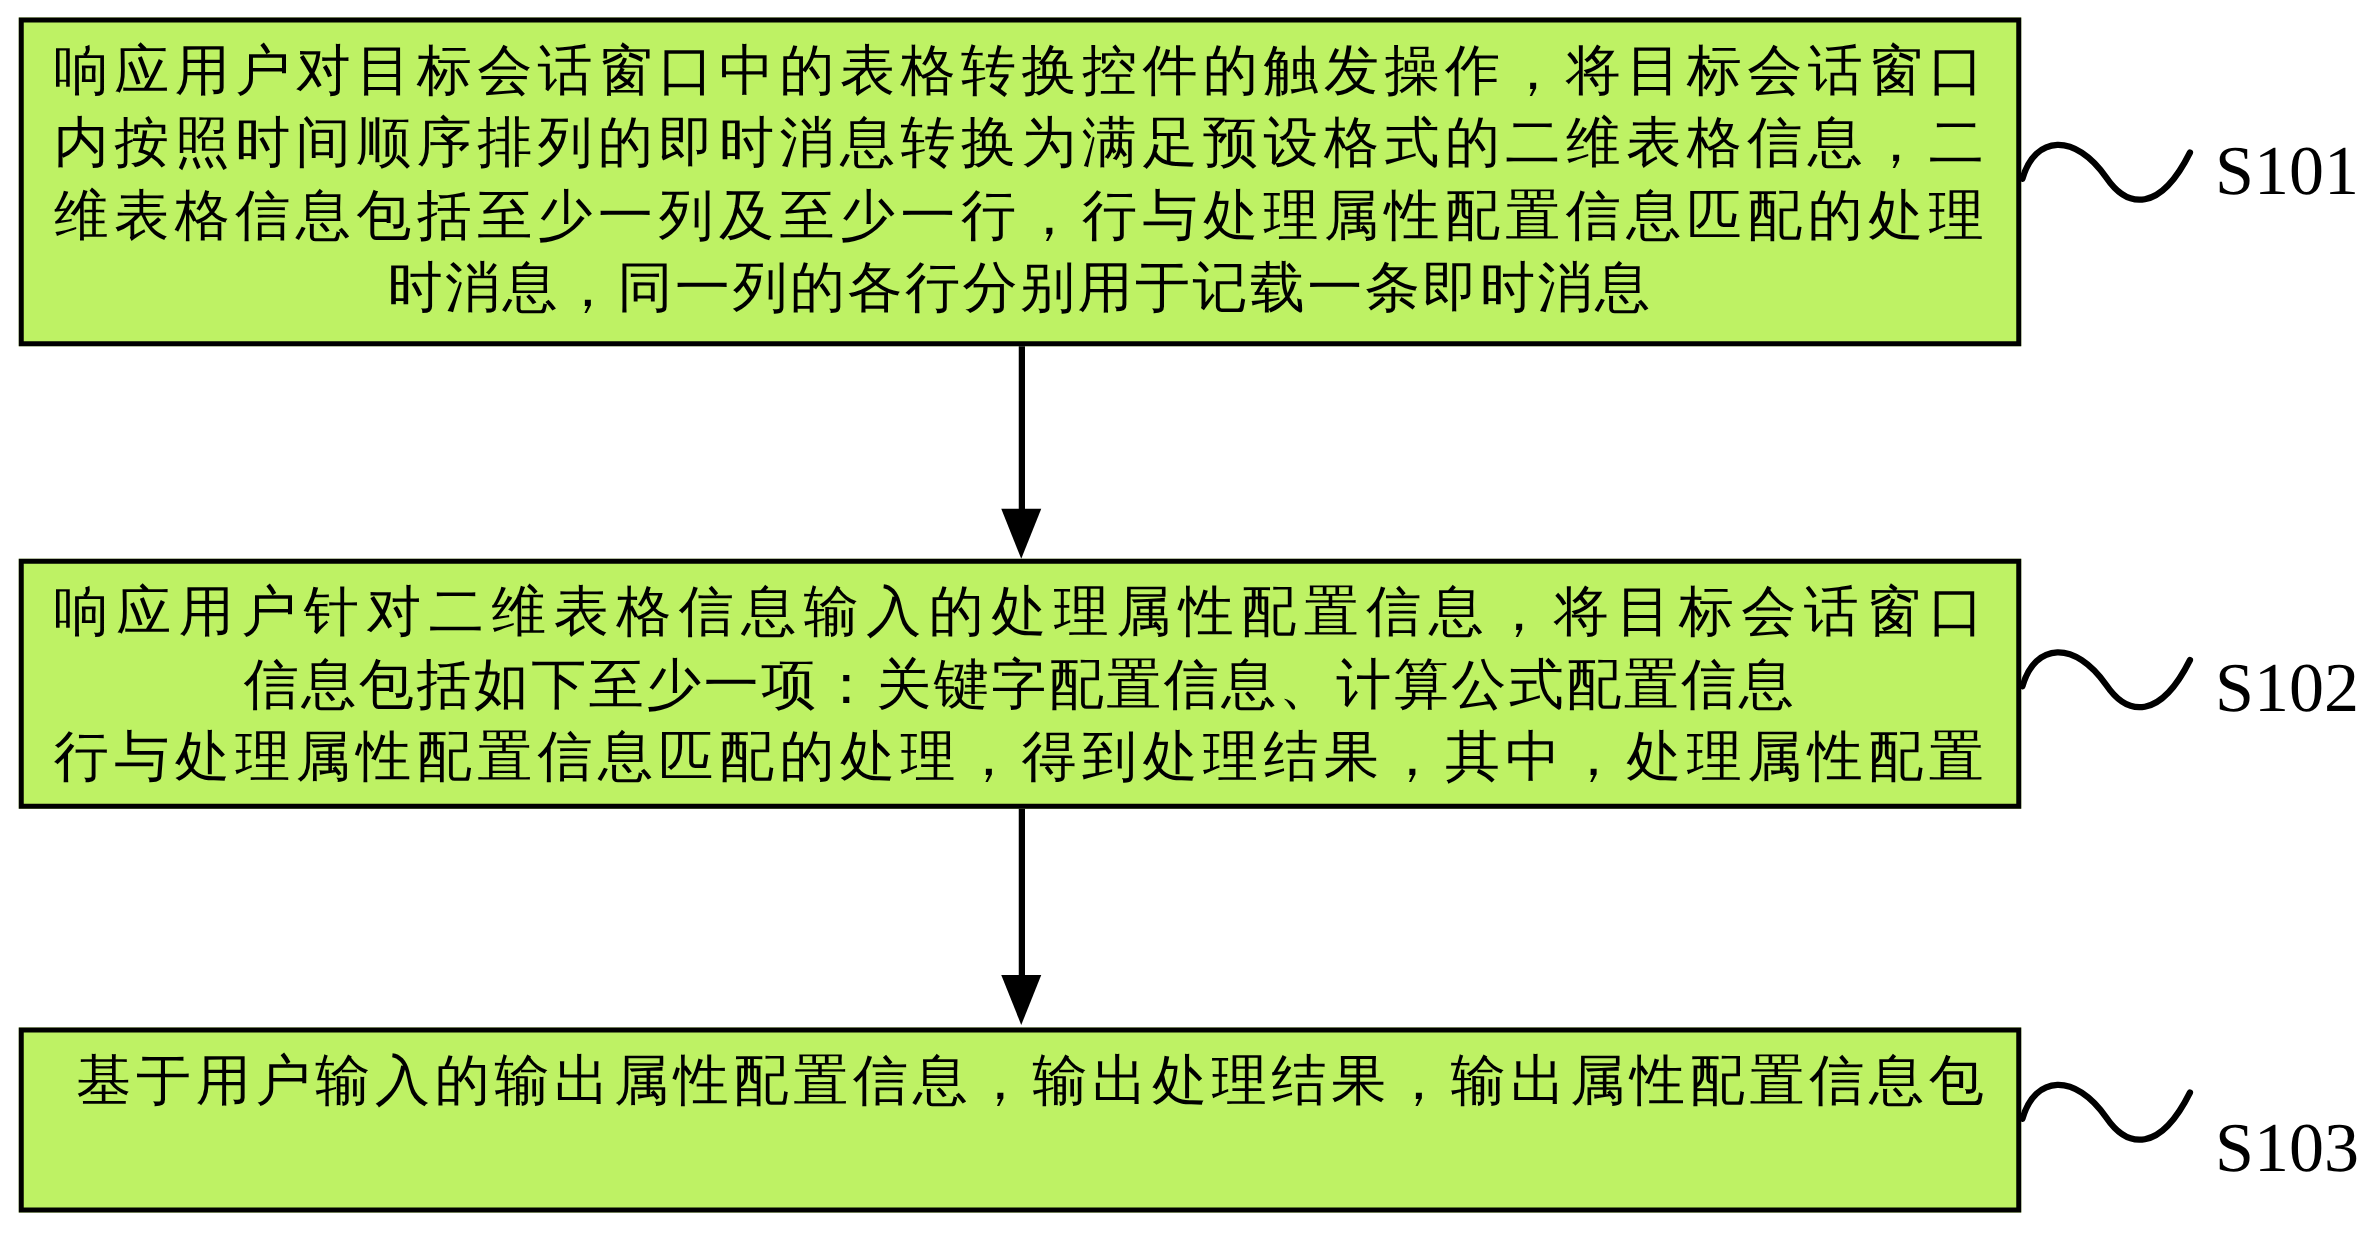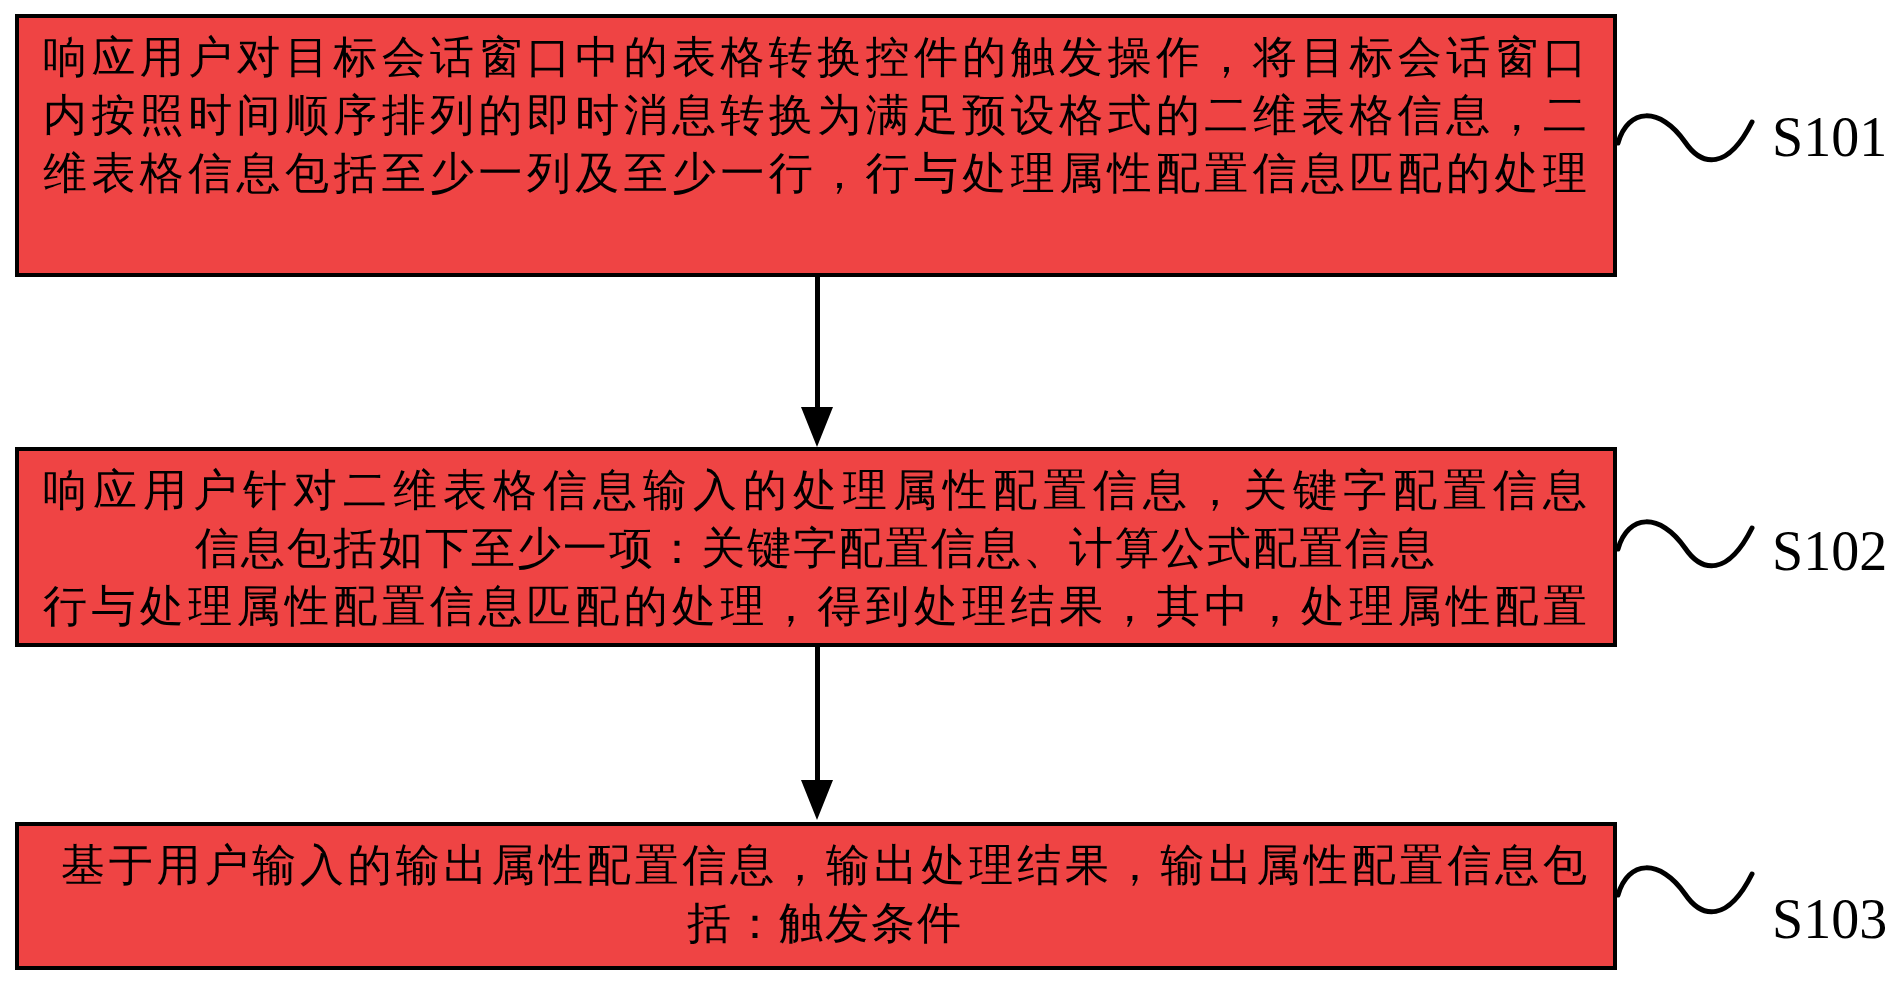--- a/index.html
+++ b/index.html
@@ -15,21 +15,21 @@
     overflow: hidden;
     font-family: "Liberation Sans", "DejaVu Sans", sans-serif;
   }
   
   .step-box {
     position: absolute;
     left: 15px;
     width: 1602px;
     box-sizing: border-box;
     border: 4px solid #000000;
-    background: #ef4444;
+    background: #bef264;
     padding: 10px 24px 0 24px;
   }
   .box-1 { top: 14px;  height: 263px; }
   .box-2 { top: 447px; height: 200px; }
   .box-3 { top: 822px; height: 148px; padding-left: 42px; }
 
   .tline {
     font-size: 44px;
     line-height: 58px;
     color: #000000;
@@ -95,44 +95,44 @@
 </style>
 </head>
 <body>
 
 <div class="stage">
 
   <div class="step-box box-1">
     <div class="tline just">响应用户对目标会话窗口中的表格转换控件的触发操作，将目标会话窗口</div>
     <div class="tline just">内按照时间顺序排列的即时消息转换为满足预设格式的二维表格信息，二</div>
     <div class="tline just">维表格信息包括至少一列及至少一行，行与处理属性配置信息匹配的处理</div>
+    <div class="tline ctr">时消息，同一列的各行分别用于记载一条即时消息</div>
   </div>
   <svg class="squiggle sq-1" viewBox="0 0 140 70">
     <path d="M 3 38 C 13 3 45 1 70 37 C 87 62 113 65 137 17" fill="none" stroke="#000000" stroke-width="5" stroke-linecap="round"></path>
   </svg>
   <div class="step-label lbl-1">S101</div>
 
   <div class="arrow-stem stem-1"></div>
   <div class="arrow-head head-1"></div>
 
   <div class="step-box box-2">
-    <div class="tline just">响应用户针对二维表格信息输入的处理属性配置信息，关键字配置信息</div>
+    <div class="tline just">响应用户针对二维表格信息输入的处理属性配置信息，将目标会话窗口</div>
     <div class="tline ctr">信息包括如下至少一项：关键字配置信息、计算公式配置信息</div>
     <div class="tline just">行与处理属性配置信息匹配的处理，得到处理结果，其中，处理属性配置</div>
   </div>
   <svg class="squiggle sq-2" viewBox="0 0 140 70">
     <path d="M 3 38 C 13 3 45 1 70 37 C 87 62 113 65 137 17" fill="none" stroke="#000000" stroke-width="5" stroke-linecap="round"></path>
   </svg>
   <div class="step-label lbl-2">S102</div>
 
   <div class="arrow-stem stem-2"></div>
   <div class="arrow-head head-2"></div>
 
   <div class="step-box box-3">
     <div class="tline just">基于用户输入的输出属性配置信息，输出处理结果，输出属性配置信息包</div>
-    <div class="tline ctr">括：触发条件</div>
   </div>
   <svg class="squiggle sq-3" viewBox="0 0 140 70">
     <path d="M 3 38 C 13 3 45 1 70 37 C 87 62 113 65 137 17" fill="none" stroke="#000000" stroke-width="5" stroke-linecap="round"></path>
   </svg>
   <div class="step-label lbl-3">S103</div>
 
 </div>
 
 </body></html>

